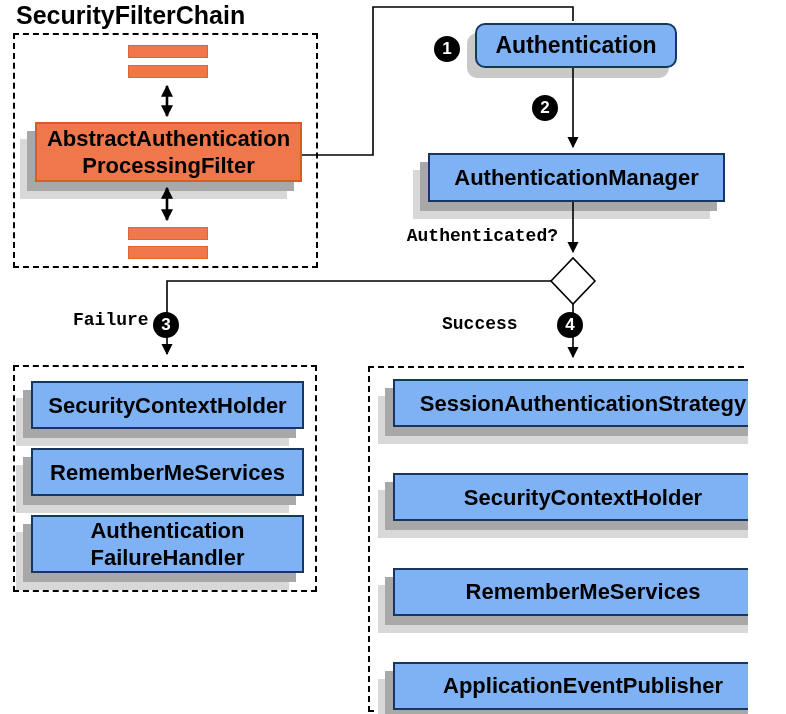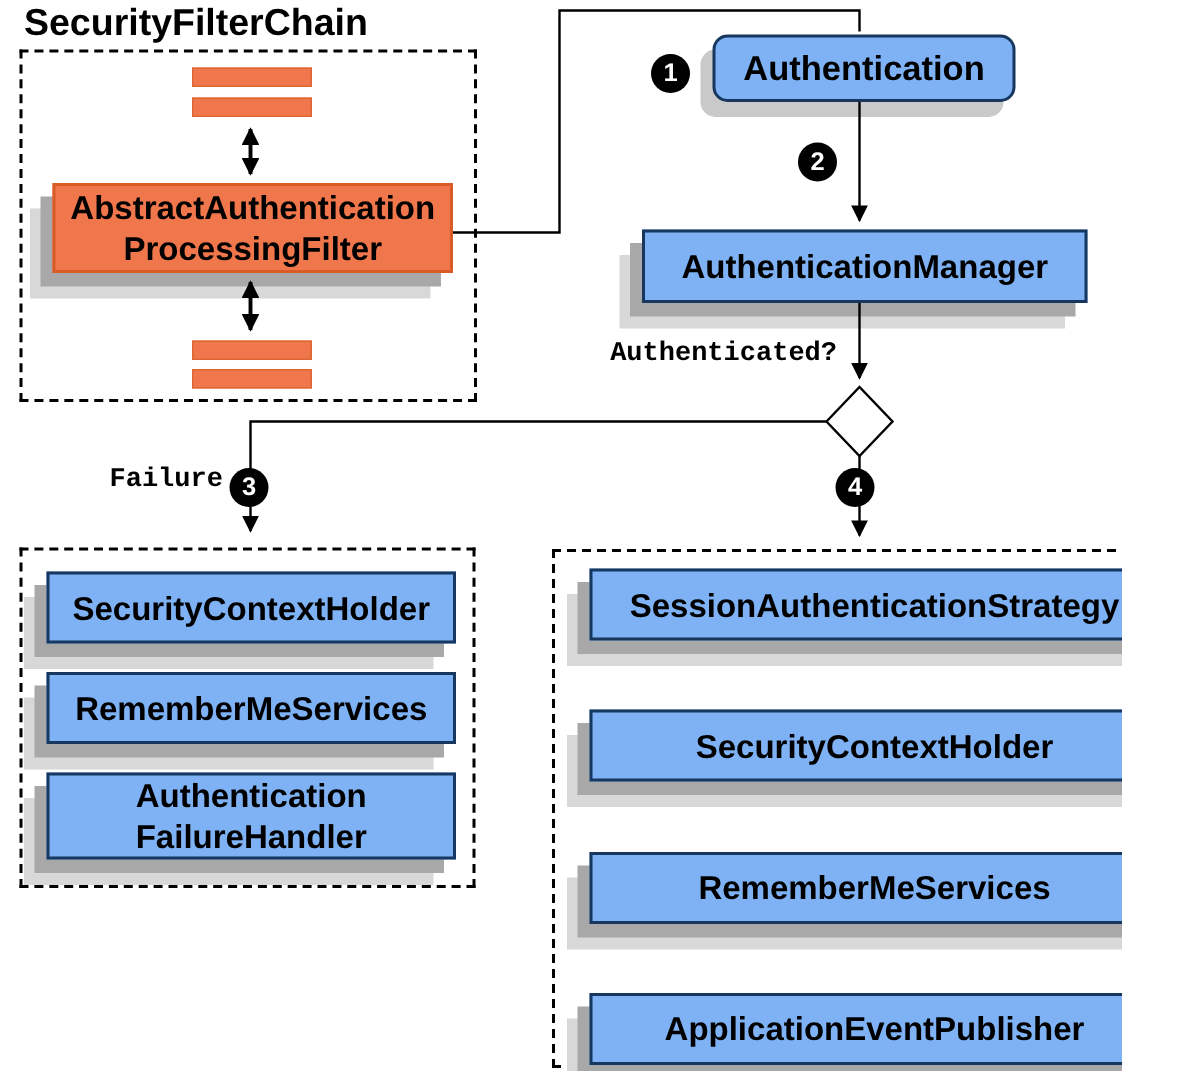--- a/index.html
+++ b/index.html
@@ -141,20 +141,21 @@
 
   <div class="abs orangebox">AbstractAuthentication
 ProcessingFilter</div>
 
   <div class="abs roundbox">Authentication</div>
 
   <div class="abs bluebox mgrbox">AuthenticationManager</div>
 
   <div class="abs flow-label" id="label-authenticated">Authenticated?</div>
   <div class="abs flow-label" id="label-failure">Failure</div>
+  <div class="abs flow-label" id="label-success">Success</div>
 
   <div class="abs dashedbox" id="failure-box">
       <div class="bluebox">SecurityContextHolder</div>
       <div class="bluebox">RememberMeServices</div>
       <div class="bluebox">Authentication
 FailureHandler</div>
     </div>
 
   <div class="abs dashedbox" id="success-box">
       <div class="bluebox">SessionAuthenticationStrategy</div>

